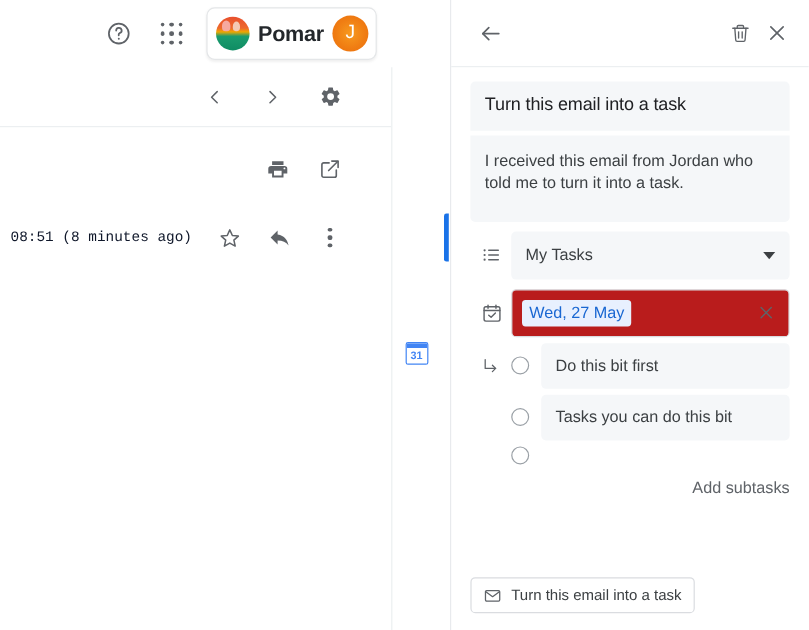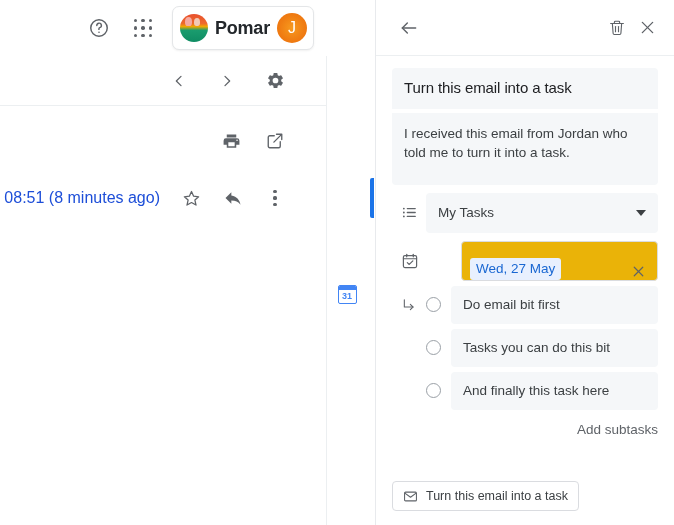--- a/index.html
+++ b/index.html
@@ -152,24 +152,25 @@
     position: absolute;
     left: 0; top: 176px;
     width: 326px; height: 44px;
     display: flex;
     align-items: center;
     justify-content: flex-end;
     padding-right: 36px;
     gap: 12px;
   }
   .timestamp {
-    font-size: 16px;
-    color: #1d4ed8;
+    font-size: 12px;
+    color: #0f172a;
     white-space: nowrap;
     margin-right: 4px;
+    font-family: Liberation Mono, monospace;
   }
   .dots-v {
     display: flex;
     flex-direction: column;
     gap: 3px;
     align-items: center;
   }
   .dots-v i {
     width: 3.2px; height: 3.2px;
     border-radius: 50%;
@@ -374,24 +375,23 @@
     border-right: 5px solid transparent;
     border-top: 6px solid #3c4043;
   }
 
   .date-box {
     flex: 1;
     border: 1px solid #dadce0;
     border-radius: 4px;
     height: 40px;
     display: flex;
-    align-items: flex-end;
+    align-items: center;
     padding: 0 10px 0 8px;
-    background: #eab308;
-    margin-left: 35px;
+    background: #b91c1c;
   }
   .date-chip {
     background: #e8f0fe;
     color: #1967d2;
     font-size: 13.5px;
     border-radius: 3px;
     padding: 3px 6px;
     line-height: 1.2;
   }
   .date-box .spacer { flex: 1; }
@@ -649,33 +649,32 @@
       </div>
 
       <div class="subtask-row">
         <span class="subtask-lead">
           <svg width="16" height="16" viewBox="0 0 24 24" fill="none" stroke="#5f6368" stroke-width="1.6" stroke-linecap="round" stroke-linejoin="round">
             <polyline points="5 4 5 15 18 15"></polyline>
             <polyline points="14 11 18 15 14 19"></polyline>
           </svg>
         </span>
         <span class="circle"></span>
-        <div class="subtask-text">Do email bit first</div>
+        <div class="subtask-text">Do this bit first</div>
       </div>
 
       <div class="subtask-row">
         <span class="subtask-lead"></span>
         <span class="circle"></span>
         <div class="subtask-text">Tasks you can do this bit</div>
       </div>
 
       <div class="subtask-row">
         <span class="subtask-lead"></span>
         <span class="circle"></span>
-        <div class="subtask-text">And finally this task here</div>
       </div>
 
       <div class="add-subtasks">Add subtasks</div>
     </div>
 
     <div class="panel-footer">
       <div class="email-chip">
         <span class="env-icon">
           <svg width="15" height="15" viewBox="0 0 24 24" fill="none" stroke="#5f6368" stroke-width="1.7" stroke-linejoin="round">
             <rect x="2.5" y="5" width="19" height="14" rx="1.6"></rect>

